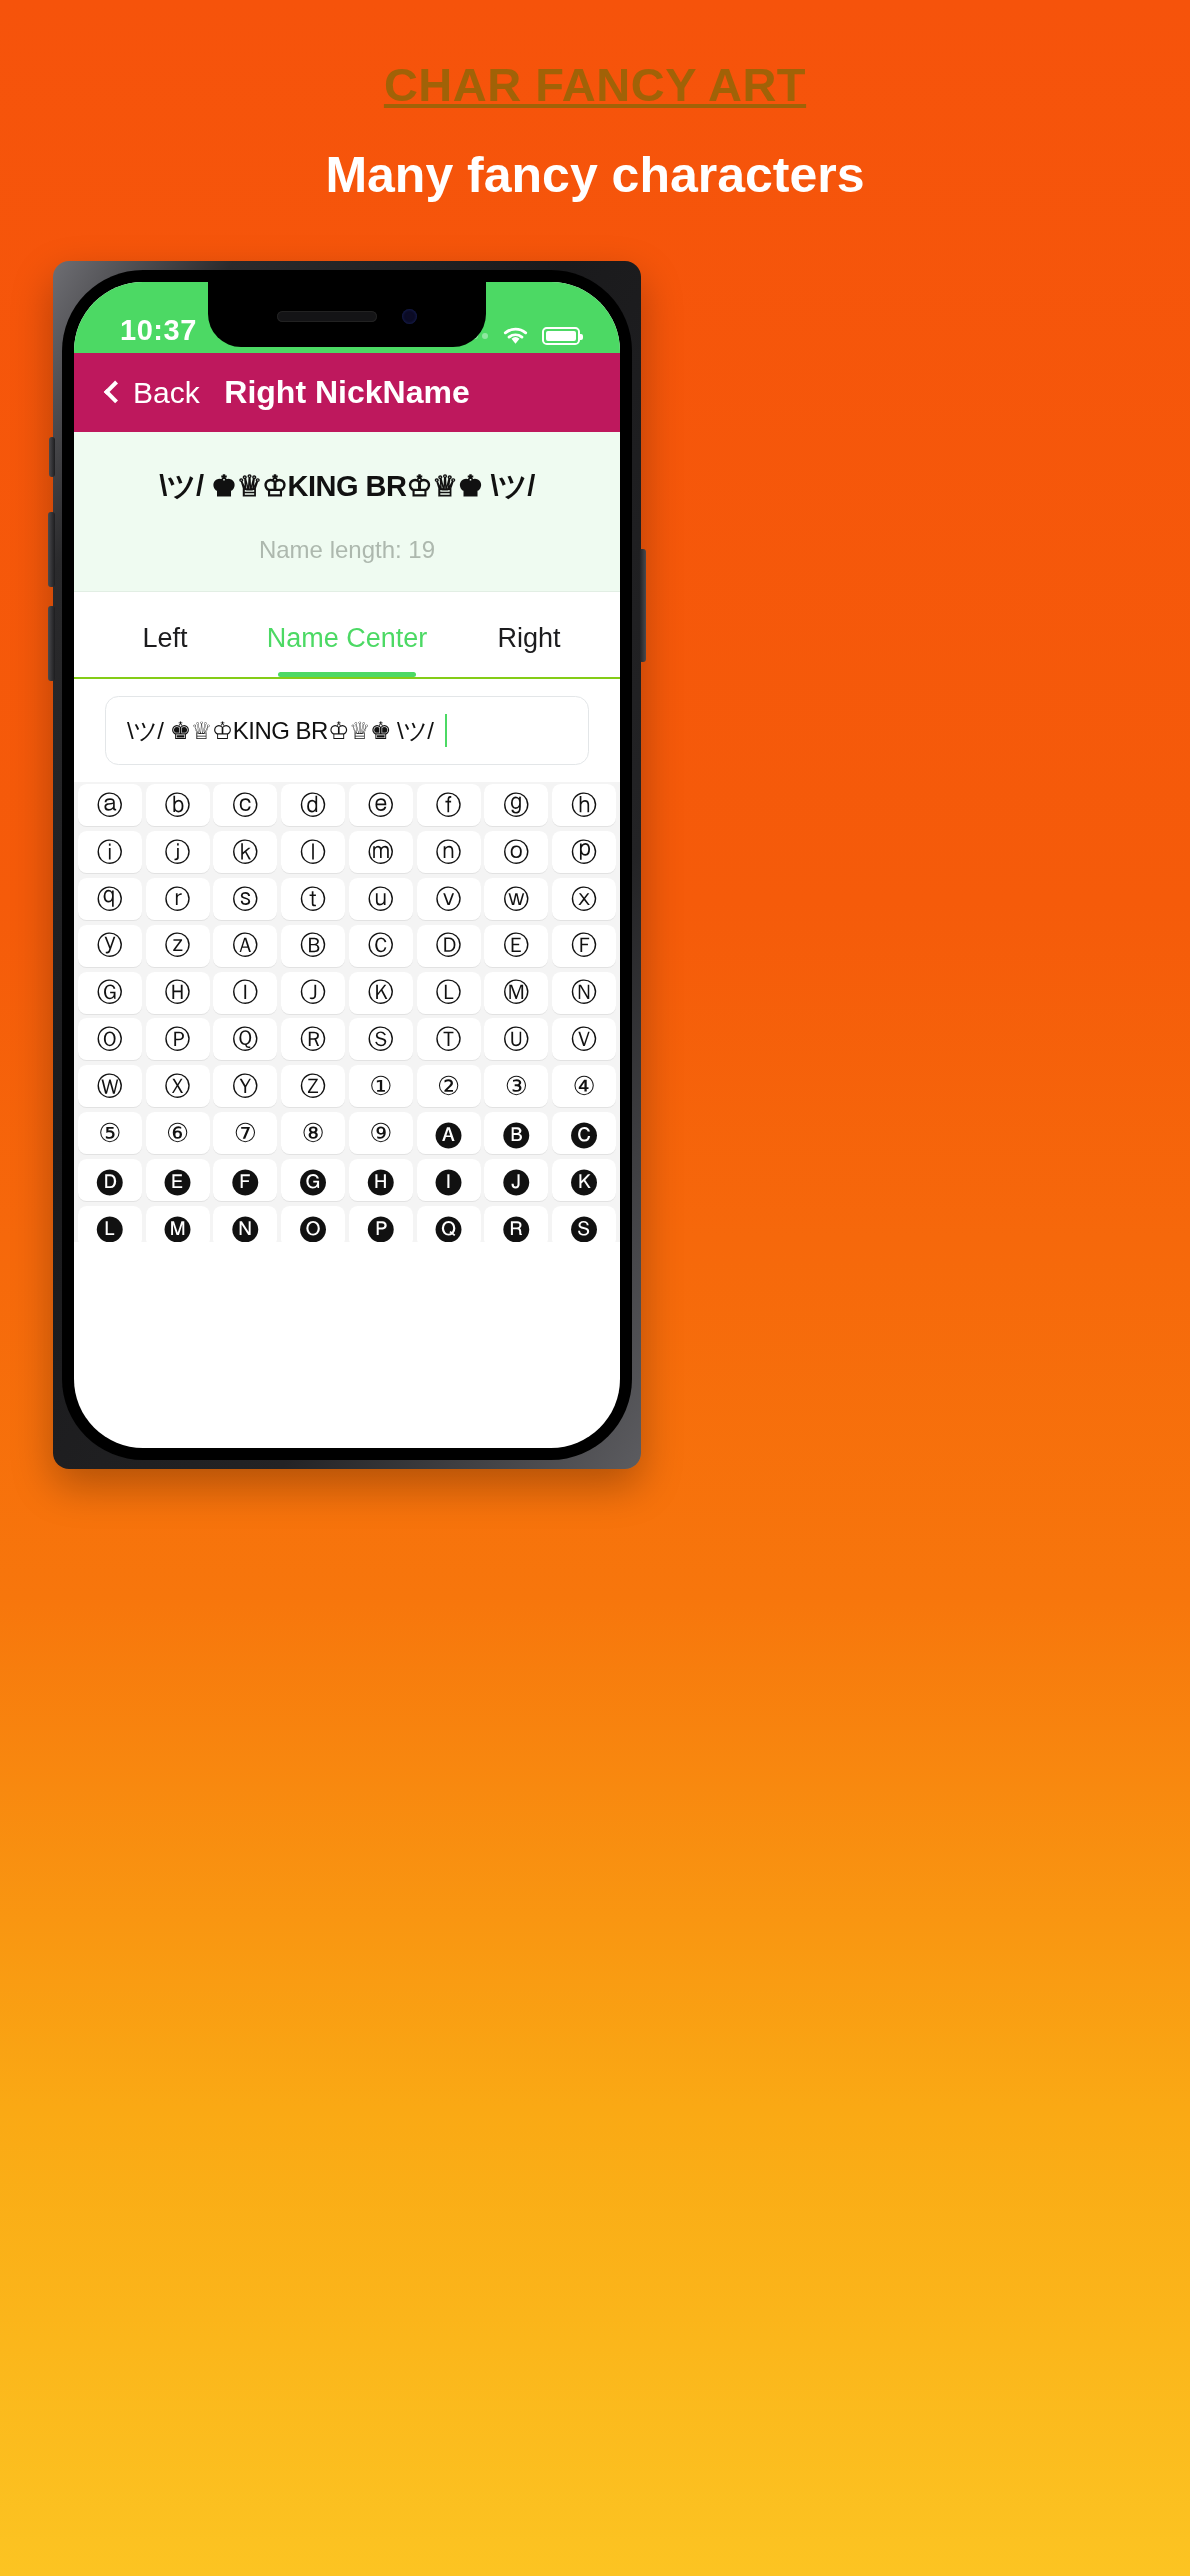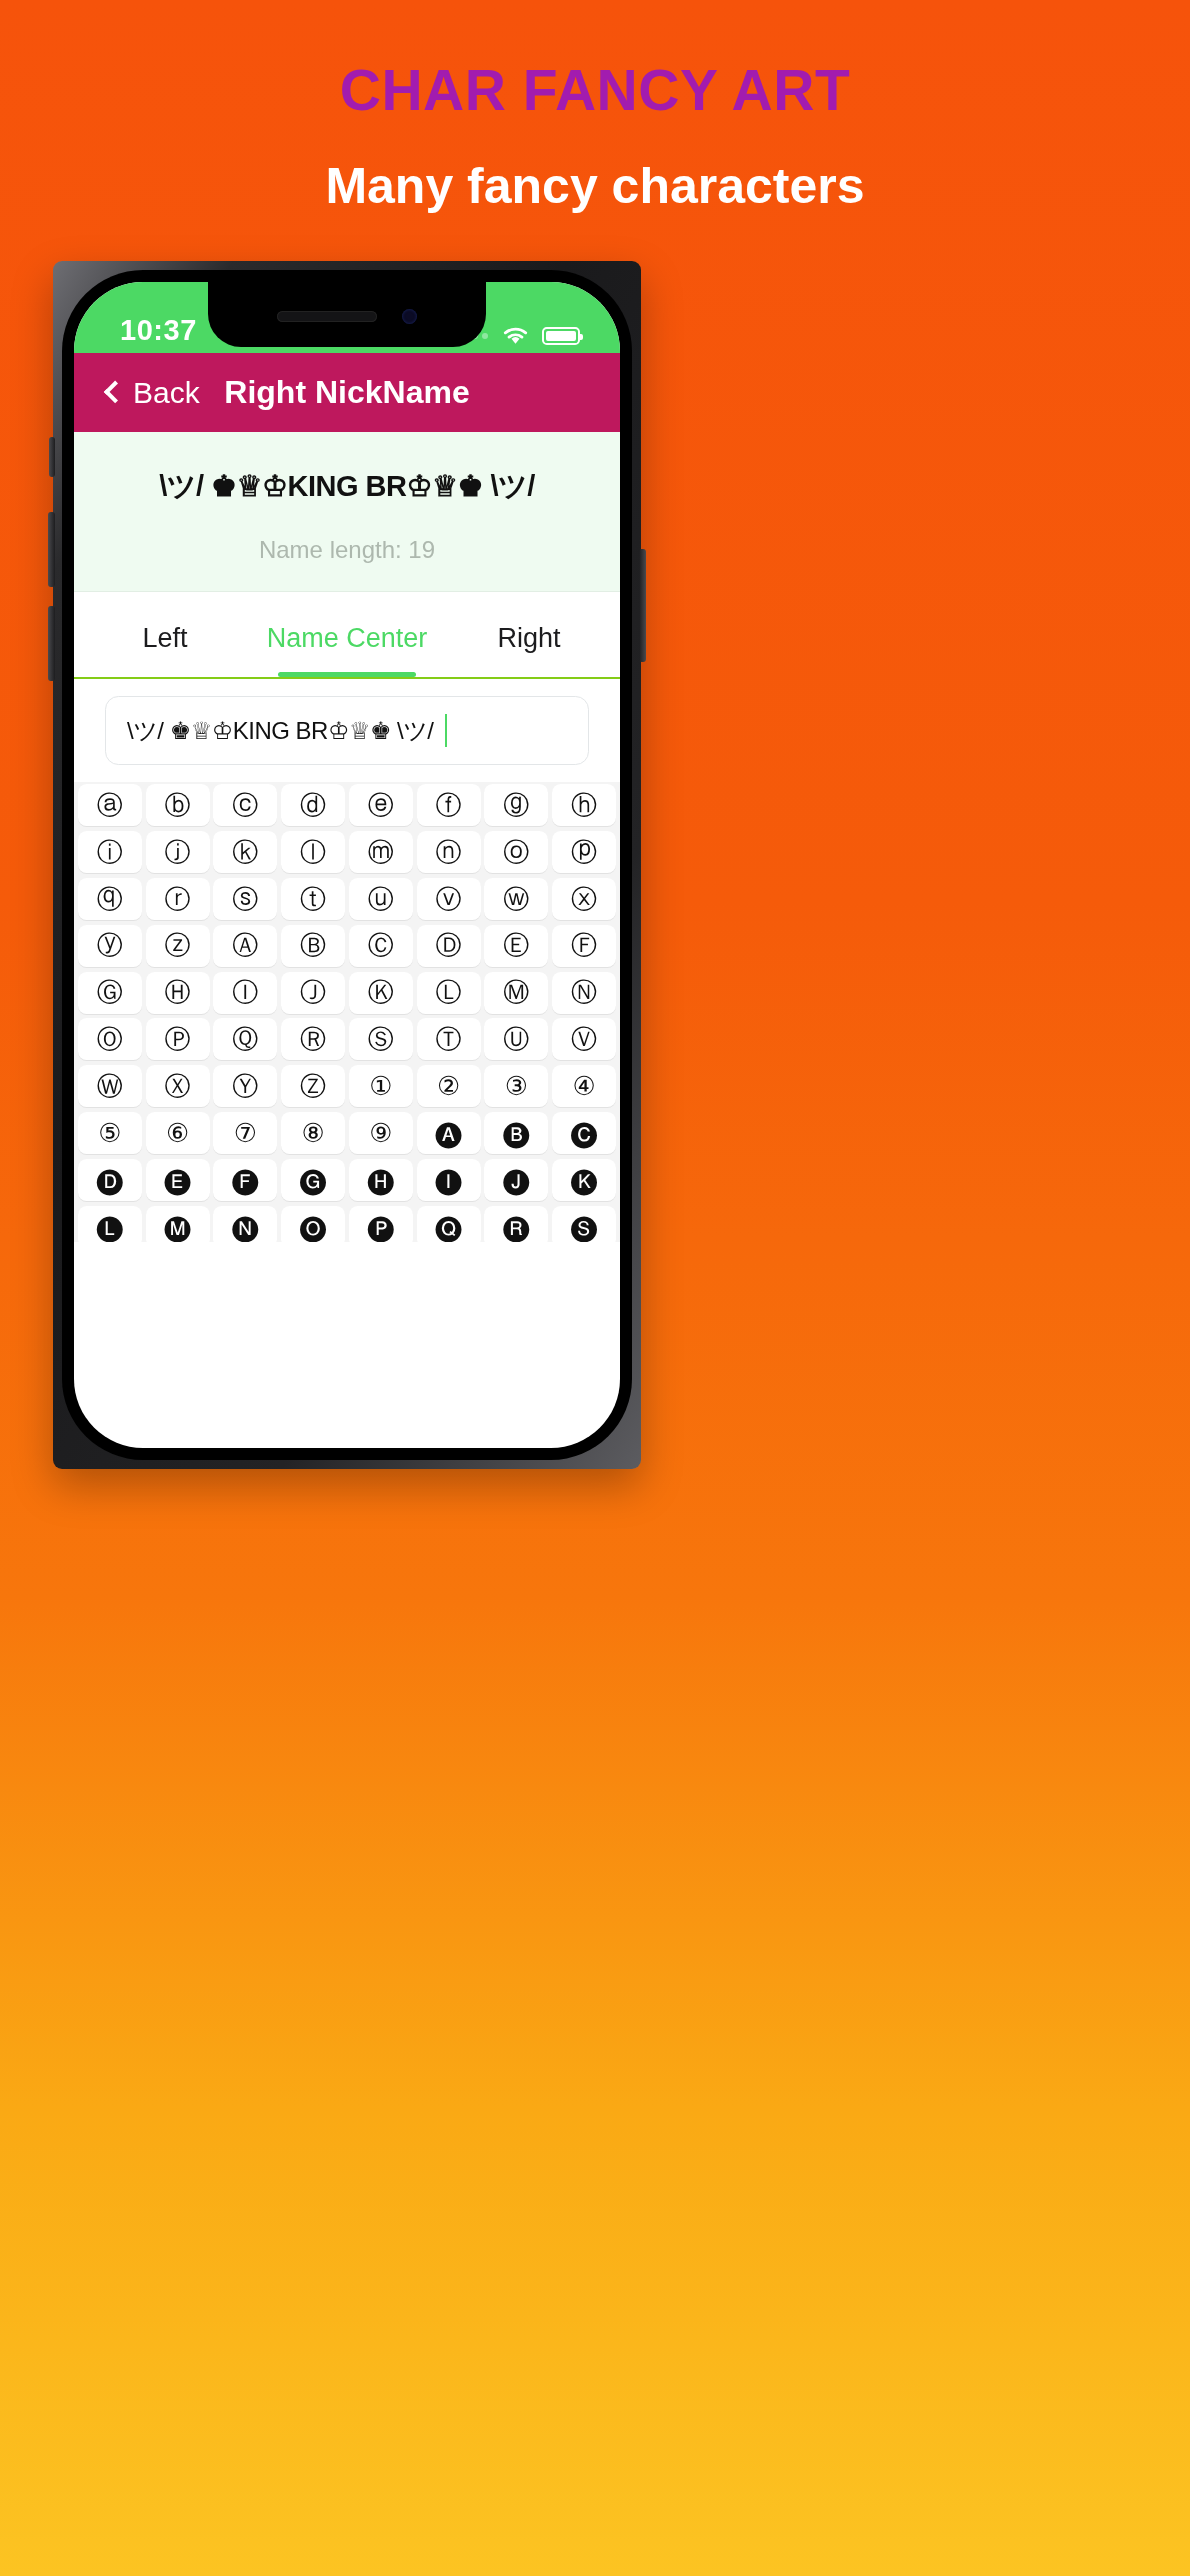--- a/index.html
+++ b/index.html
@@ -12,42 +12,43 @@
     background: linear-gradient(180deg, #F6530B 0%, #F55B0A 35%, #F7760C 62%, #FAA914 82%, #FCC422 100%);
     position: relative;
   }
 
   
   .headline-wrap {
     position: absolute; top: 0; left: 0; width: 100%;
     text-align: center; padding-top: 59px;
   }
   .headline {
-    color: #a21caf;
-    font-size: 57px;
+    color: #a16207;
+    font-size: 47px;
     font-weight: bold;
     letter-spacing: 0.5px;
     line-height: 1.12;
+    text-decoration: underline;
   }
   .subhead {
     color: #ffffff;
     font-size: 50px;
     font-weight: bold;
     margin-top: 33px;
     line-height: 1.2;
   }
 
   
   .phone {
     position: absolute;
     left: 53px;
     top: 261px;
     width: 588px;
     height: 1208px;
-    border-radius: 9px;
+    border-radius: 16px;
     background: linear-gradient(120deg, #6e6e73 0%, #2a2a2c 14%, #1a1a1c 40%, #232325 72%, #5c5c60 100%);
     padding: 8.6px;
     box-shadow: 0 17px 42px rgba(0,0,0,0.28);
   }
   .phone-inner {
     width: 100%; height: 100%;
     border-radius: 81px;
     background: #000000;
     padding: 12.5px;
     position: relative;

